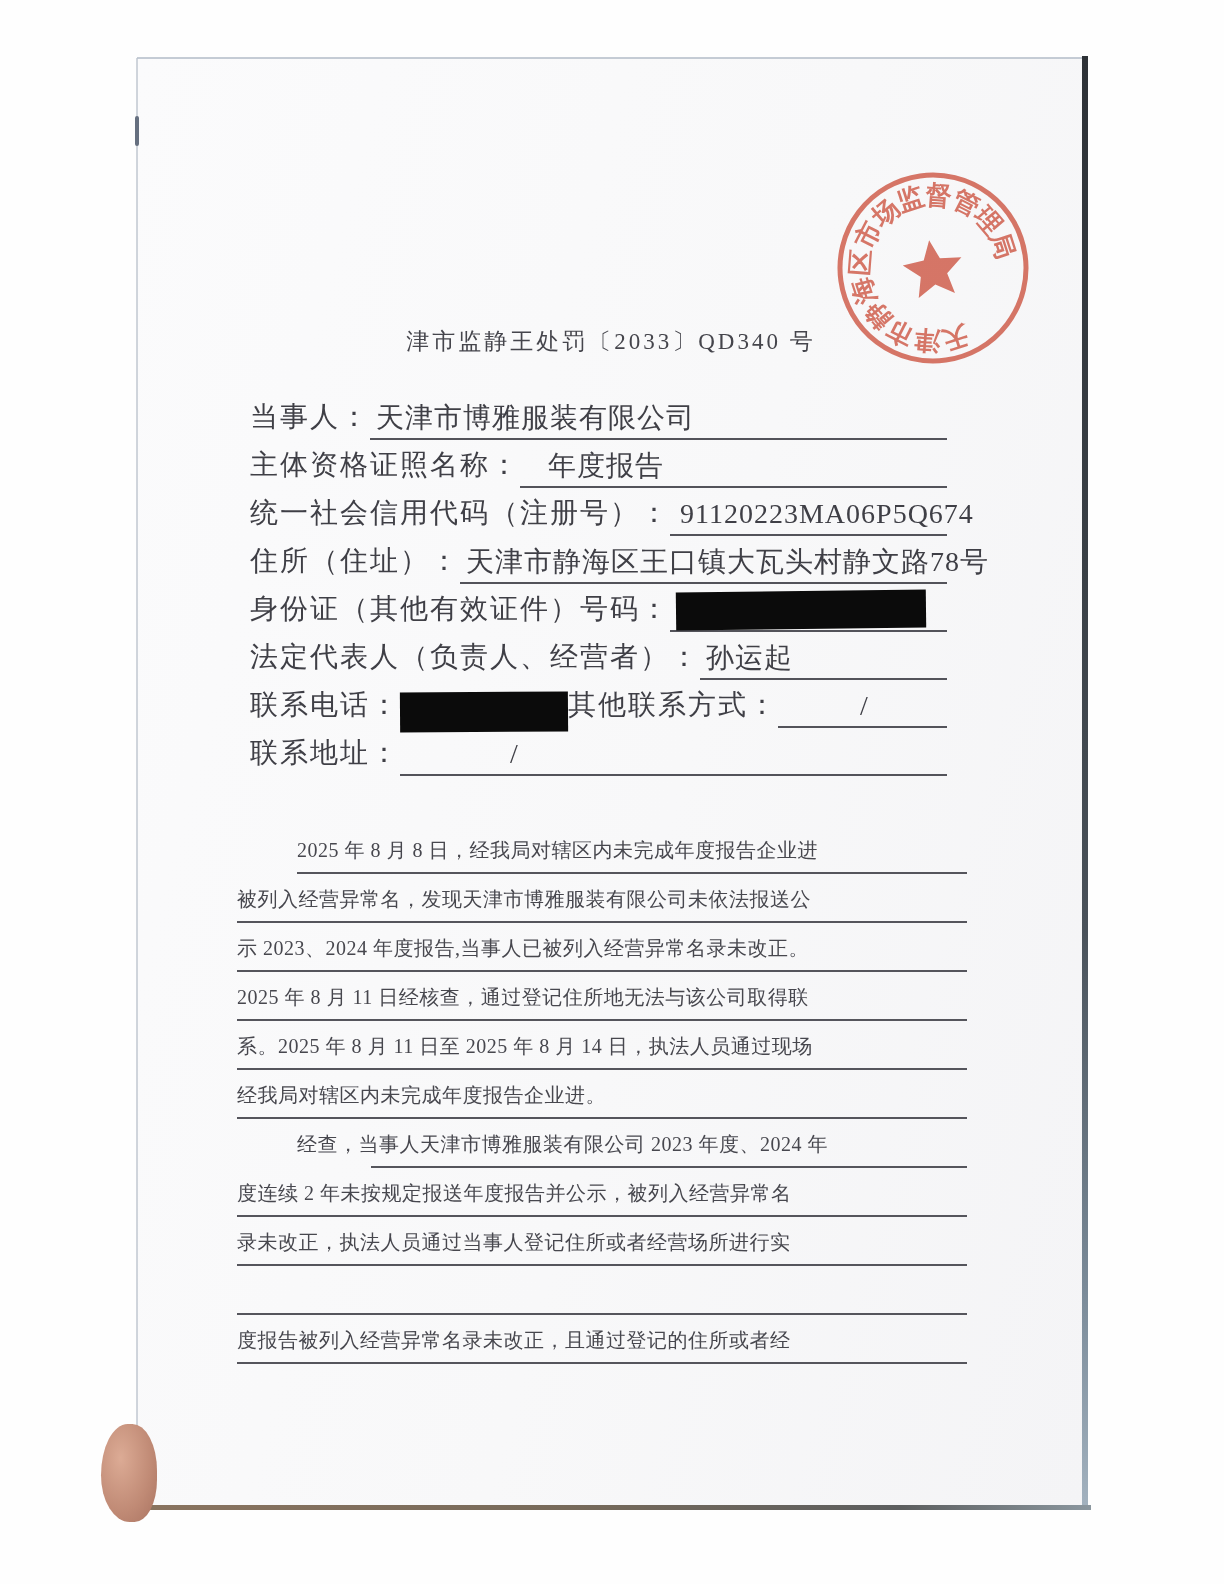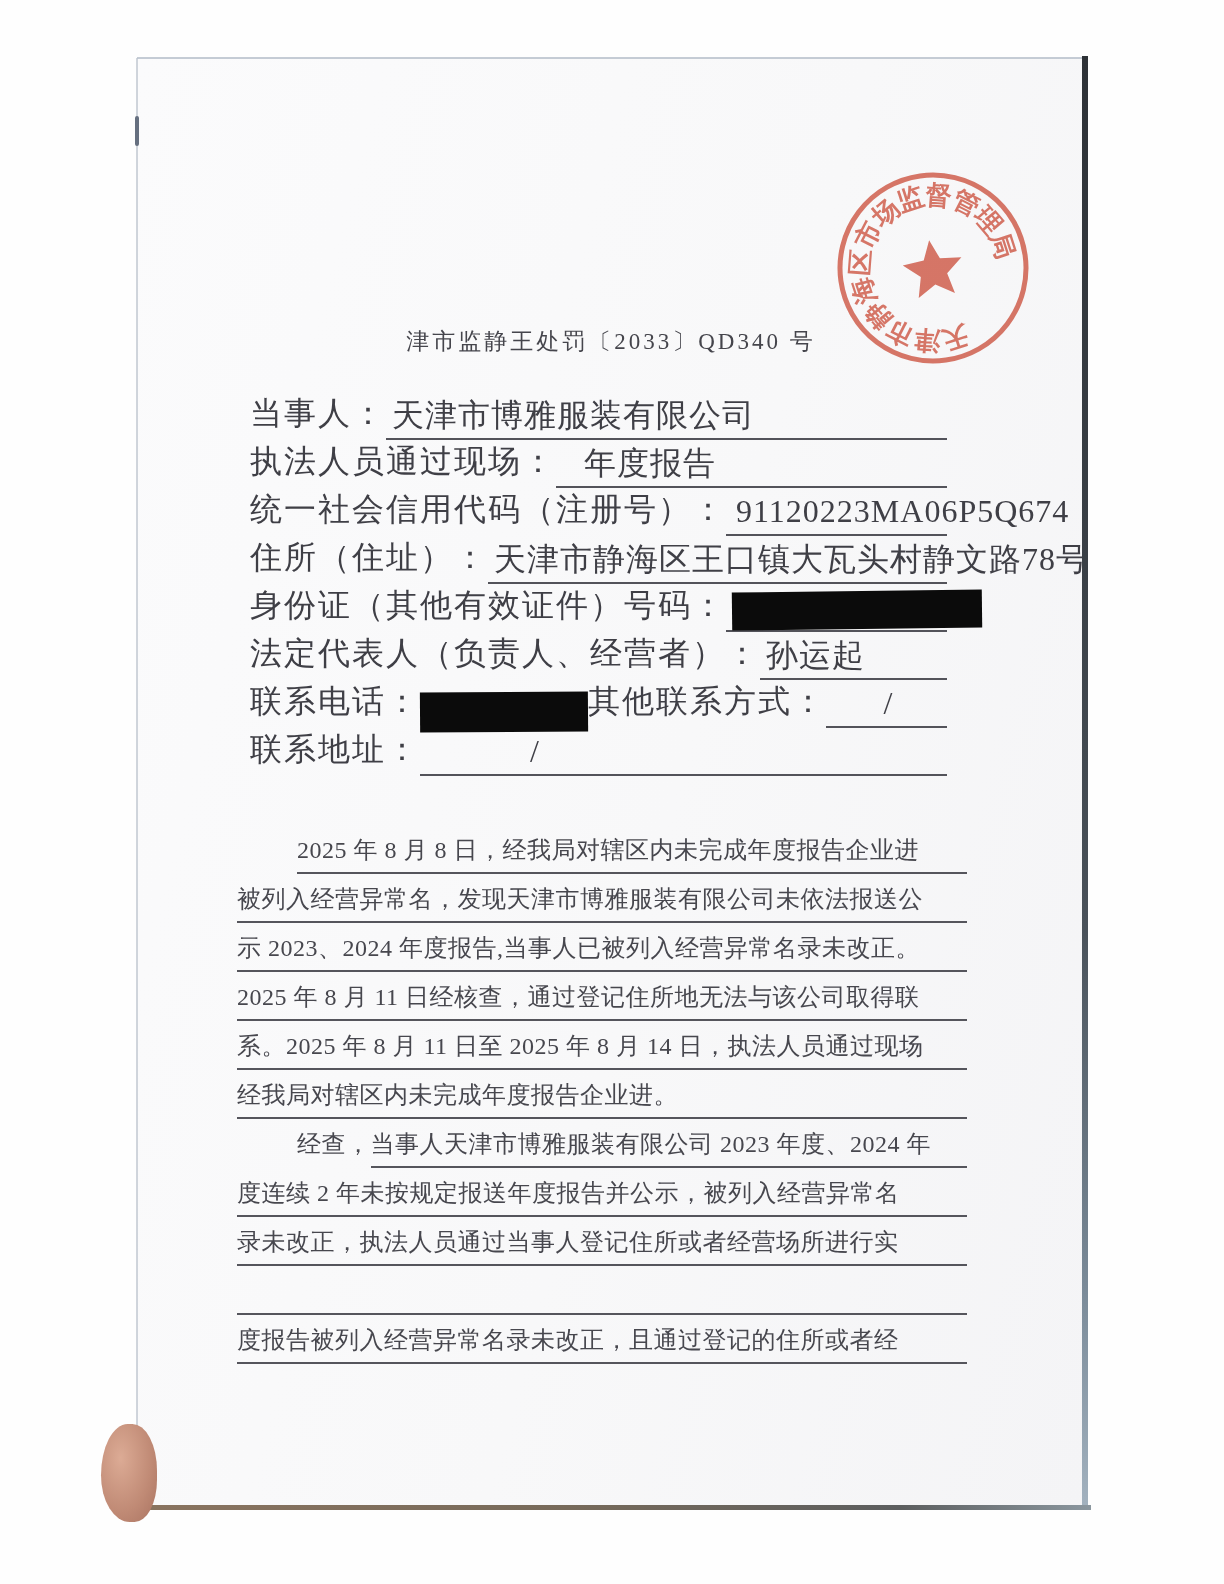--- a/index.html
+++ b/index.html
@@ -34,36 +34,36 @@
 
   
   .title-block { position:absolute; left:0; top:132px; width:100%; text-align:center; color:#3c3c43; }
   .title-line1 { font-size:34px; font-weight:bold; letter-spacing:3px; }
   .title-line2 { font-size:34px; font-weight:bold; letter-spacing:4px; margin-top:20px; }
   .doc-number  { position:absolute; left:0; top:268px; width:100%; text-align:center;
                  font-size:23px; letter-spacing:3px; color:#45454c; }
 
   
   .fields { position:absolute; left:113px; top:334px; width:697px; color:#3f3f46; }
-  .field-row { display:flex; align-items:flex-end; height:48px; font-size:32px; }
+  .field-row { display:flex; align-items:flex-end; height:48px; font-size:28px; }
   .f-label { white-space:nowrap; letter-spacing:2px; padding-bottom:4px; }
   .f-value {
     flex:1; min-width:0; white-space:nowrap;
     border-bottom:2px solid #53535a;
     padding:0 2px 4px 6px; letter-spacing:1px;
     line-height:1.15;
   }
   .redact { display:inline-block; width:250px; height:38px; background:#0b0b0b;
             vertical-align:bottom; transform:rotate(-0.7deg); margin-bottom:-3px; }
   .redact-plain { width:168px; height:40px; background:#0b0b0b; margin-bottom:-4px;
                   transform:rotate(-0.4deg); }
 
   
   .body-text { position:absolute; left:100px; top:770px; width:730px; color:#47474e; }
-  .body-line { position:relative; height:49px; font-size:24px; letter-spacing:.5px;
+  .body-line { position:relative; height:49px; font-size:20px; letter-spacing:.5px;
                white-space:nowrap; line-height:44px; }
   .bl-rule { position:absolute; bottom:3px; right:0; height:0; border-bottom:2px solid #55555c; }
 
   
   .stamp { position:absolute; left:656px; top:70px; width:280px; height:280px;
            opacity:.85; mix-blend-mode:multiply; transform:rotate(-8deg); }
   .stamp text { font-family:"Liberation Serif","DejaVu Serif",serif; font-weight:bold; }
 
   
   .finger {
@@ -103,21 +103,21 @@
       </svg>
 
       <div class="doc-number">津市监静王处罚〔2033〕QD340 号</div>
 
       <div class="fields">
           <div class="field-row">
             <span class="f-label">当事人：</span>
             <span class="f-value">天津市博雅服装有限公司</span>
           </div>
           <div class="field-row">
-            <span class="f-label">执法人员通过现场：</span>
+            <span class="f-label">主体资格证照名称：</span>
             <span class="f-value" style="padding-left: 28px;">年度报告</span>
           </div>
           <div class="field-row">
             <span class="f-label">统一社会信用代码（注册号）：</span>
             <span class="f-value" style="padding-left: 10px;">91120223MA06P5Q674</span>
           </div>
           <div class="field-row">
             <span class="f-label">住所（住址）：</span>
             <span class="f-value">天津市静海区王口镇大瓦头村静文路78号</span>
           </div>

